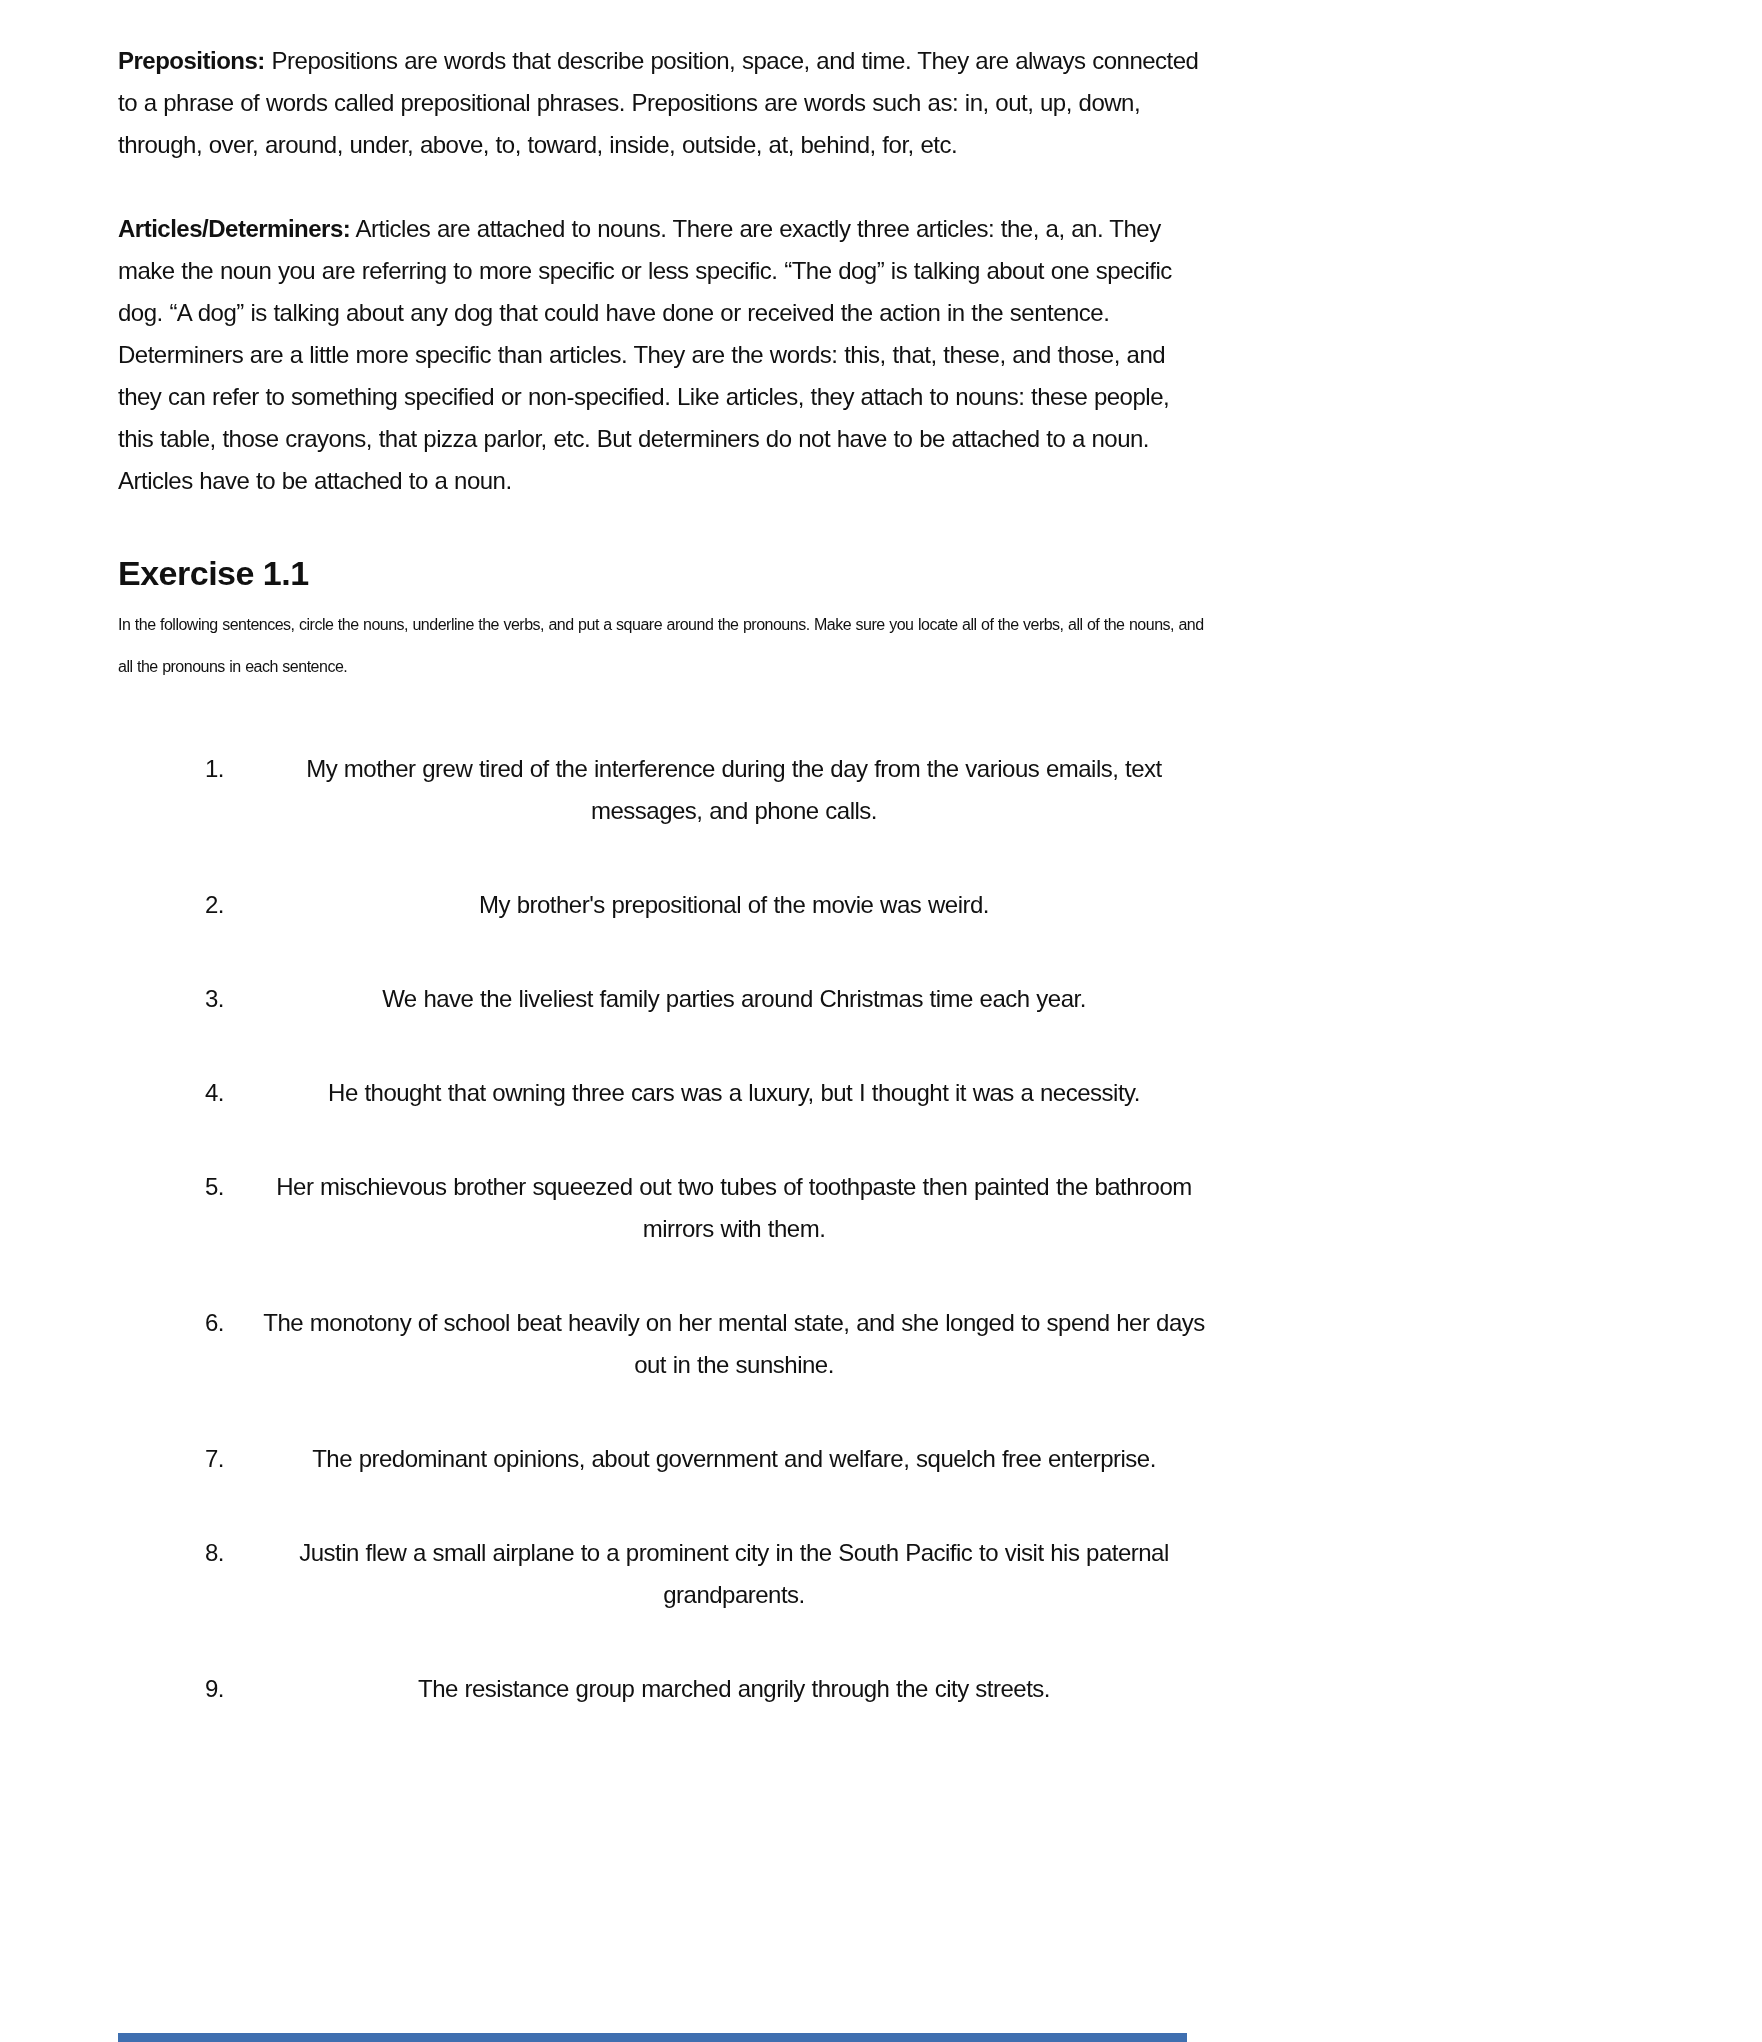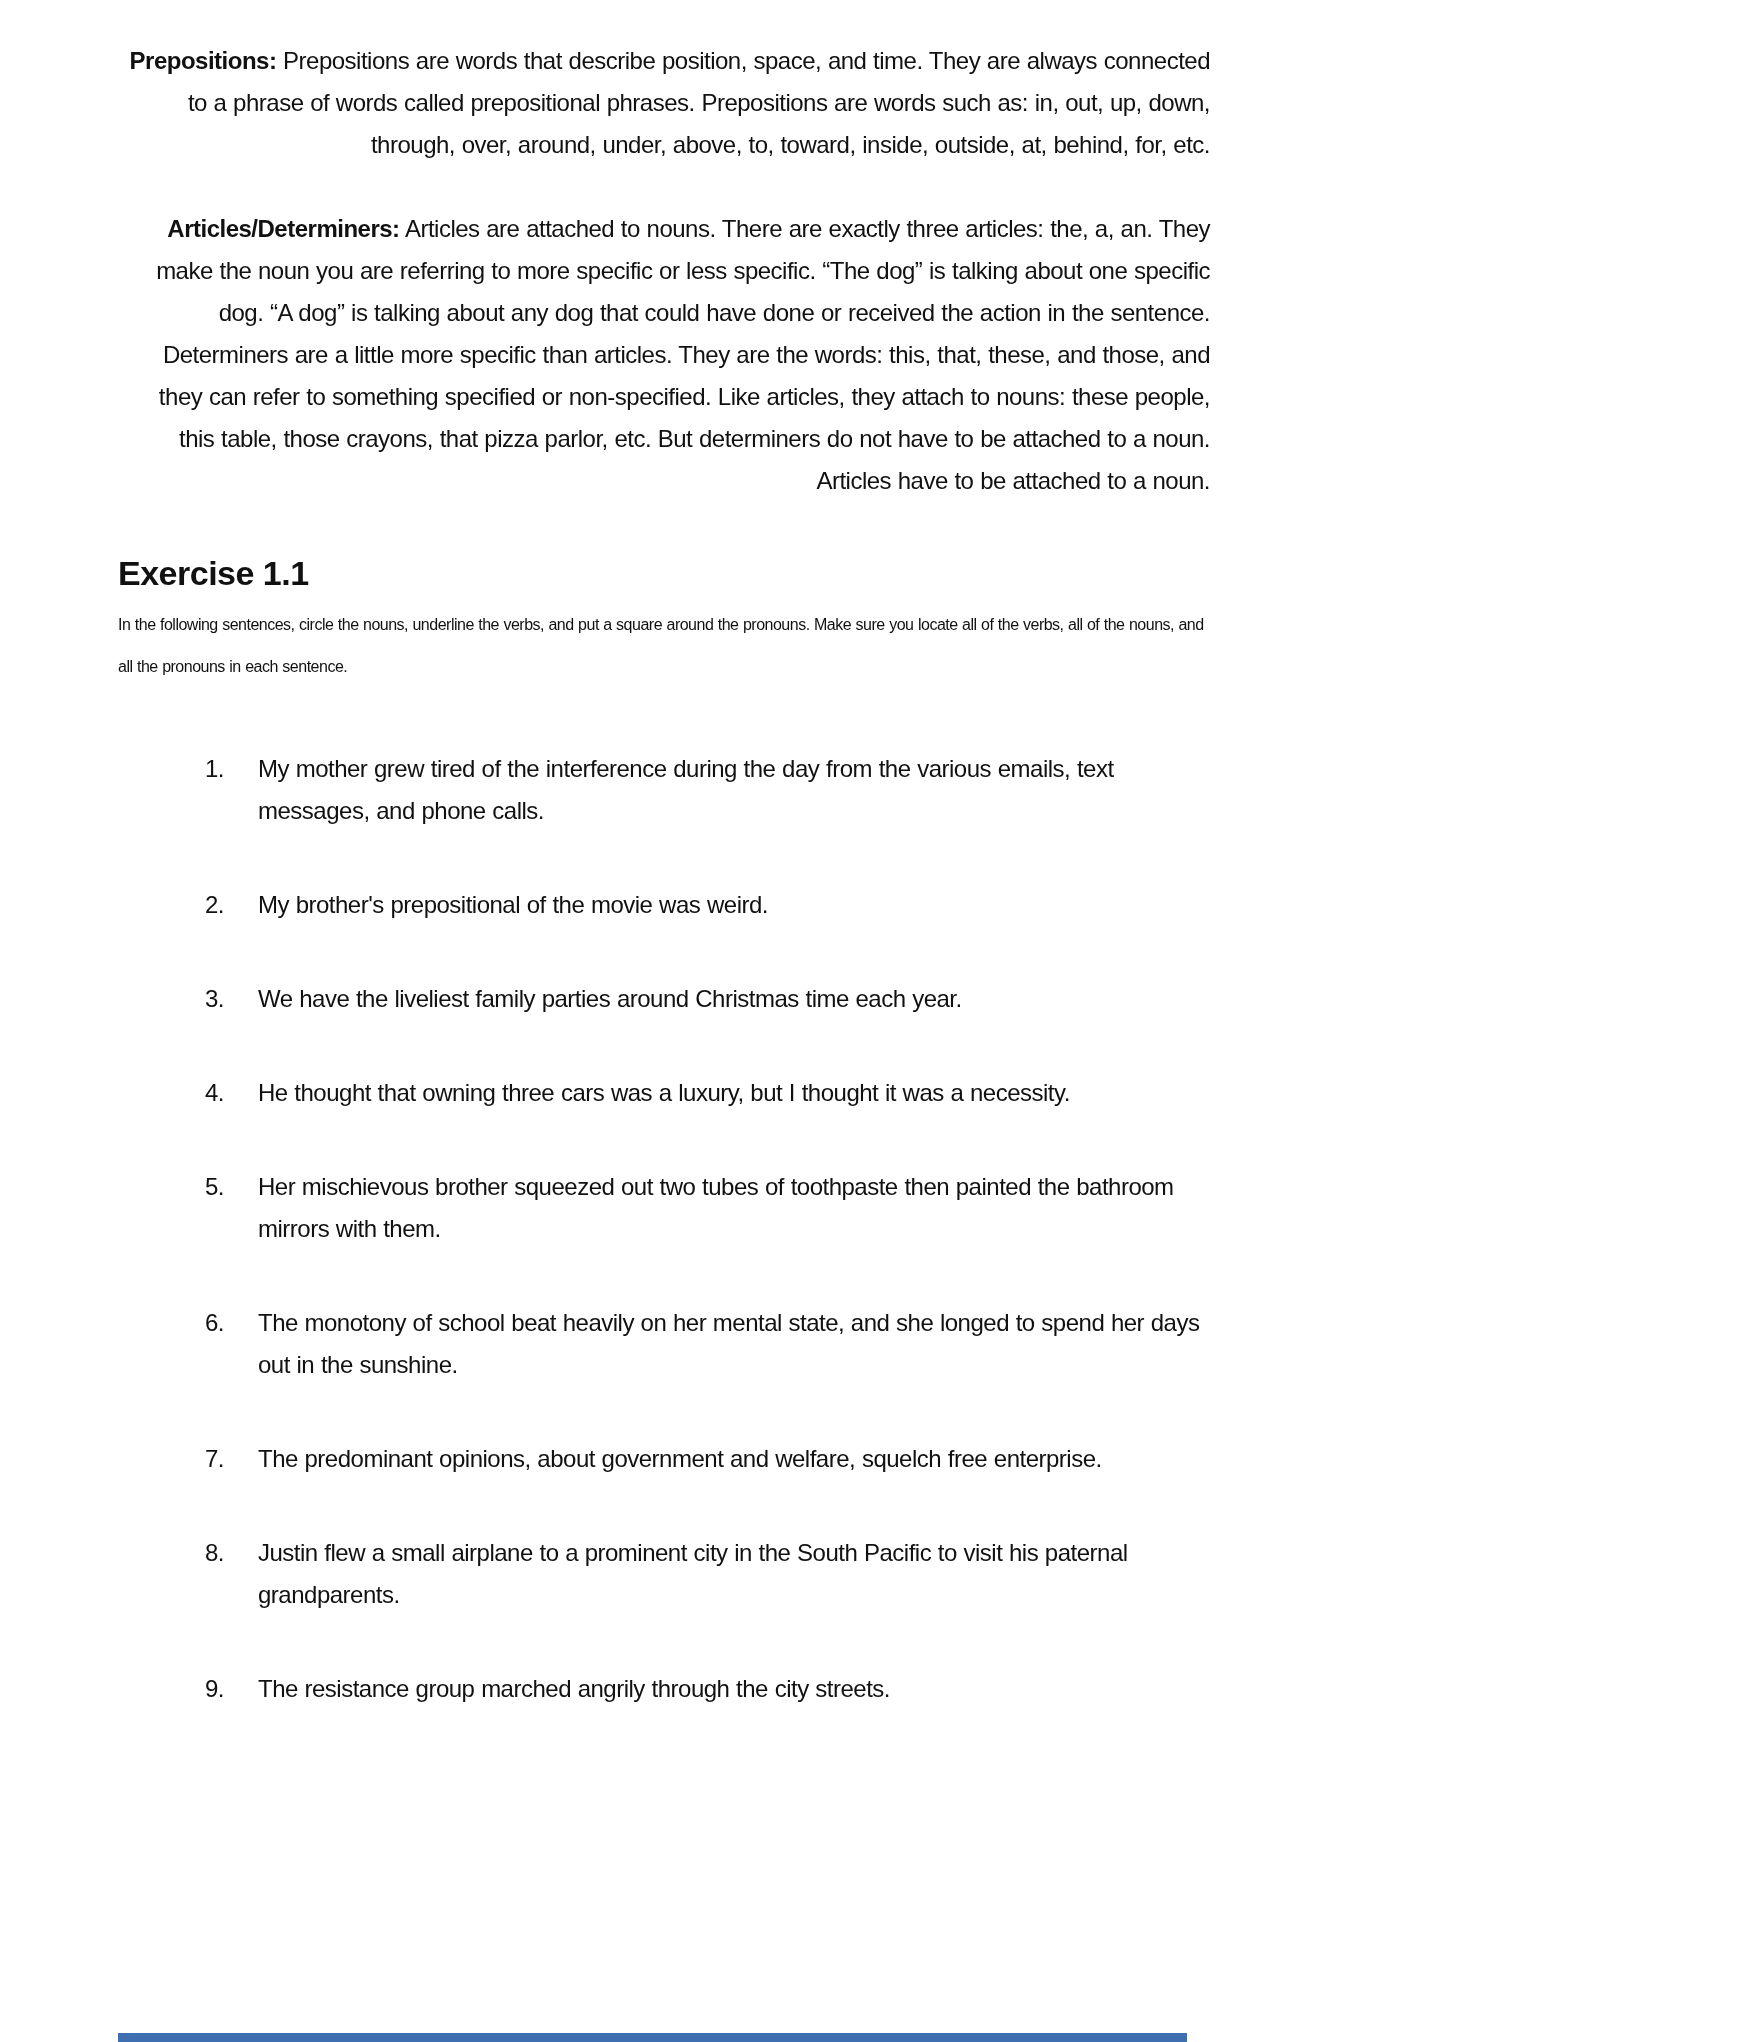--- a/index.html
+++ b/index.html
@@ -20,21 +20,20 @@
     left: 118px;
     top: 40px;
     width: 1092px;
   }
   .para {
     font-size: 24px;
     letter-spacing: -0.5px;
     line-height: 42px;
     margin: 0 0 42px 0;
     word-spacing: 0.5px;
-    text-align: right;
   }
   .para .term {
     font-weight: bold;
   }
   .exercise-heading {
     font-size: 34px;
     font-weight: bold;
     letter-spacing: -0.5px;
     line-height: 46px;
     margin: 48px 0 8px 0;
@@ -59,20 +58,21 @@
     line-height: 42px;
     margin: 0 0 52px 0;
     word-spacing: 0.5px;
   }
   ol.sentence-list .num {
     flex: 0 0 53px;
     width: 53px;
   }
   ol.sentence-list .sent {
     flex: 1 1 auto;
+    text-align: center;
   }
   .bottom-accent-bar {
     position: absolute;
     left: 118px;
     bottom: 0;
     width: 1069px;
     height: 9px;
     background: #3f6fb0; 
   }
 </style>

